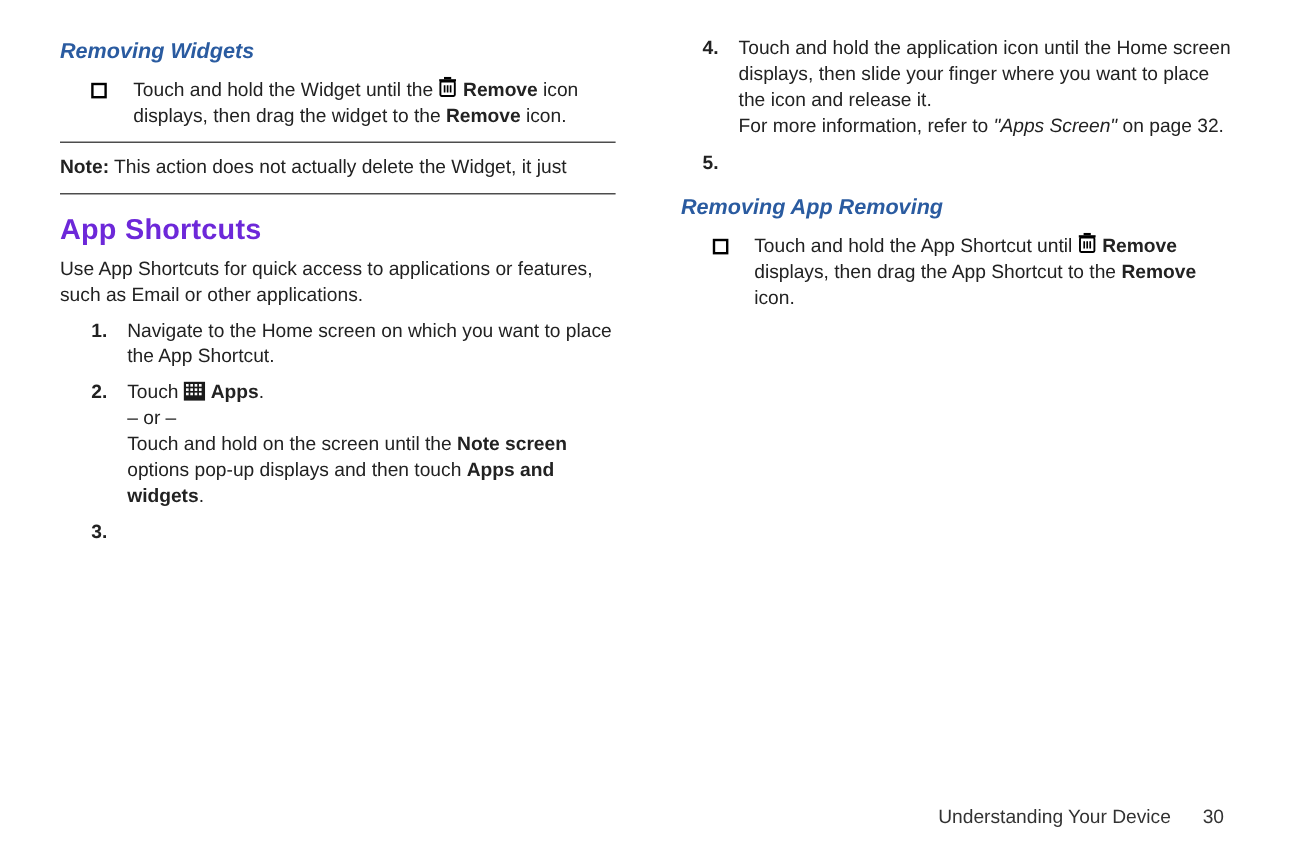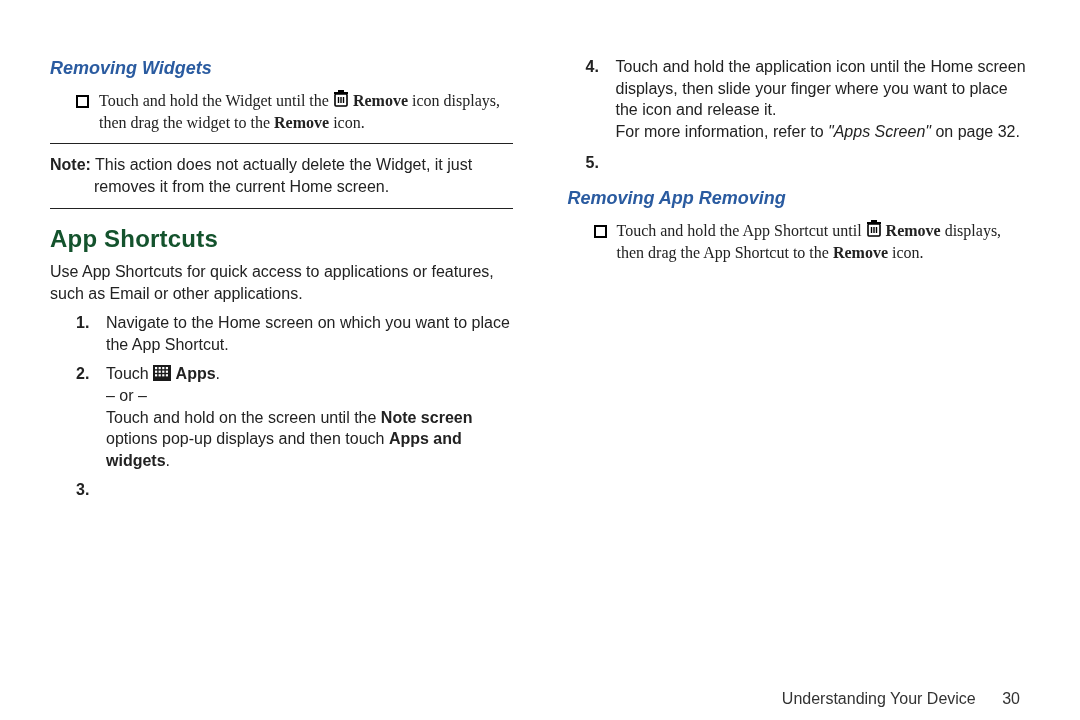--- a/index.html
+++ b/index.html
@@ -14,42 +14,40 @@
   }
   .page {
     display: flex;
     padding: 30px 50px 60px 50px;
     gap: 55px;
   }
   .col {
     flex: 1;
     font-size: 16px;
     line-height: 1.35;
-    margin-top: 26px;
   }
   .subheading {
     color: #2a5ba0;
     font-style: italic;
     font-weight: bold;
     font-size: 18px;
     margin: 0 0 10px 0;
   }
   .heading {
-    color: #14532d;
+    color: #6d28d9;
     font-weight: 800;
     font-size: 24px;
     margin: 14px 0 6px 0;
     letter-spacing: 0.2px;
   }
   .bullet-row {
     display: flex;
-    gap: 10px;
+    gap: 22px;
     padding-left: 26px;
     margin-bottom: 6px;
-    font-family: Liberation Serif, serif;
   }
   .bullet-square {
     display: inline-block;
     width: 9px;
     height: 9px;
     border: 2px solid #000;
     margin-top: 5px;
     flex: none;
   }
   .step-row {
@@ -80,21 +78,21 @@
   .note-body {
     padding-left: 44px;
   }
   .intro {
     padding-left: 0;
     margin-bottom: 8px;
   }
   .footer {
     position: absolute;
     right: 60px;
-    bottom: 12px;
+    bottom: 29px;
     font-size: 16px;
     color: #333;
   }
   .footer .pgnum {
     margin-left: 22px;
   }
   .bold { font-weight: bold; }
   .italic { font-style: italic; }
   svg.icon { vertical-align: -2px; }
 </style>
@@ -119,21 +117,20 @@
             <rect x="5" y="0" width="6" height="2" fill="#000"></rect>
           </svg>
         <span class="bold">Remove</span>
         <span> icon displays, then drag the widget to the </span><span class="bold">Remove</span><span> icon.</span>
       </div>
     </div>
 
     <hr class="div">
     <div class="note">
       <span class="bold">Note:</span><span> This action does not actually delete the Widget, it just</span>
-      <div class="note-body">removes it from the current Home screen.</div>
     </div>
     <hr class="div">
 
     <div class="heading">App Shortcuts</div>
     <div class="intro">Use App Shortcuts for quick access to applications or features, such as Email or other applications.</div>
 
     <div class="step-row">
       <span class="step-num">1.</span>
       <div>Navigate to the Home screen on which you want to place the App Shortcut.</div>
     </div>

